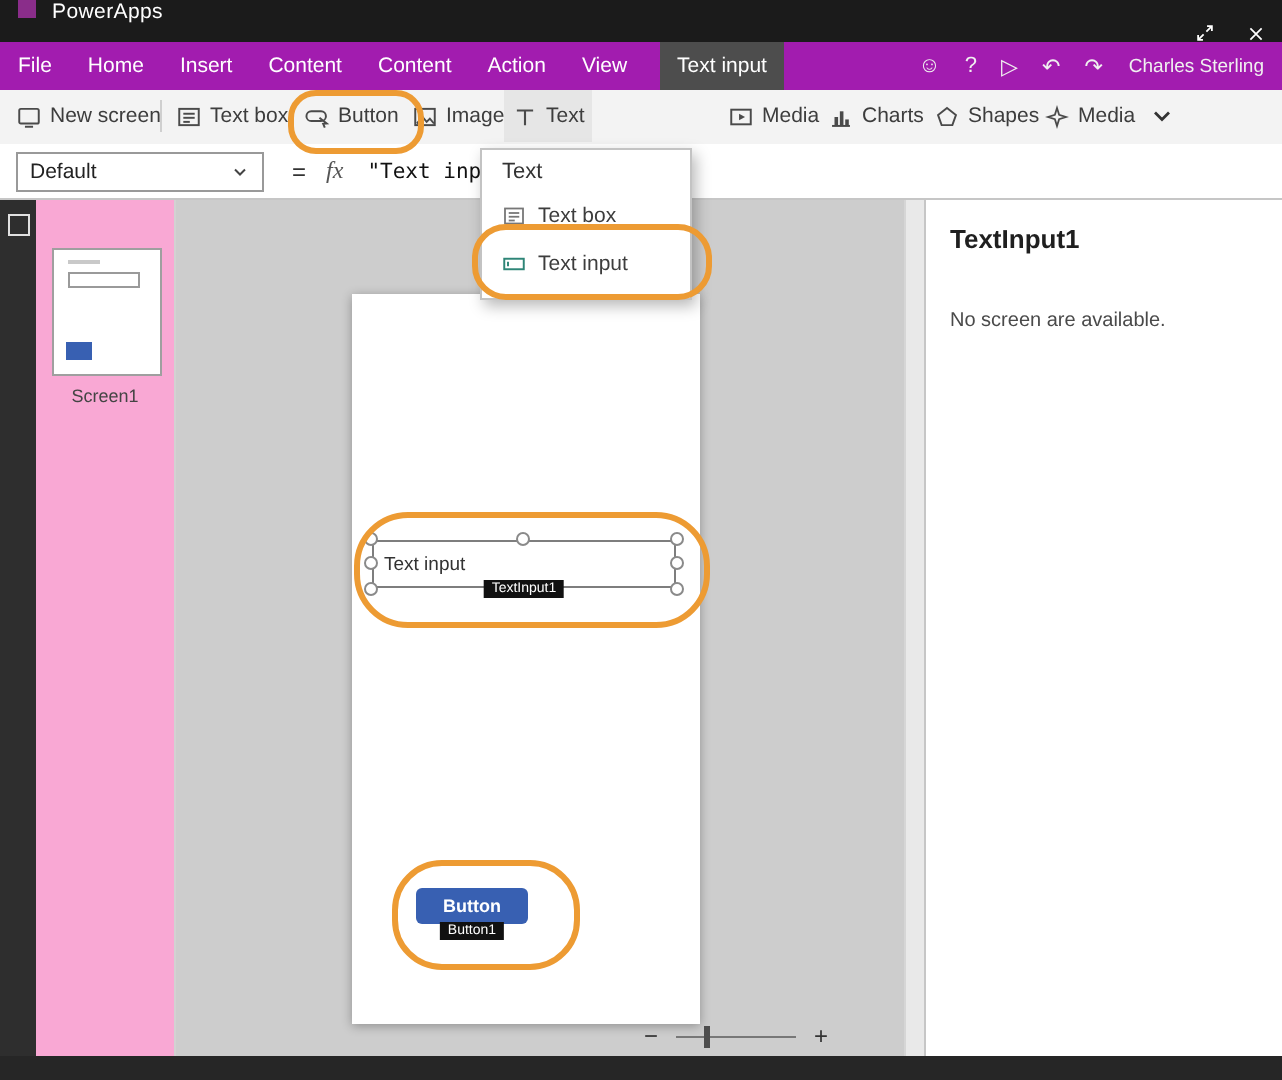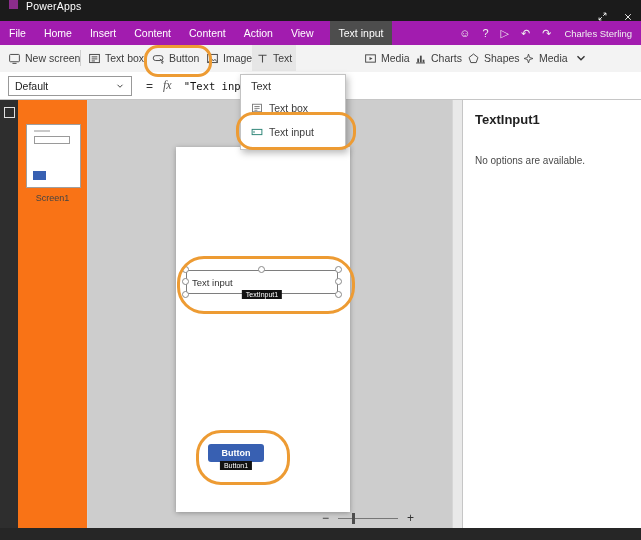--- a/index.html
+++ b/index.html
@@ -39,21 +39,21 @@
   .prop-select{margin-left:8px;width:124px;height:20px;border:1px solid #999;display:flex;align-items:center;justify-content:space-between;font-size:10.5px;color:#222;padding:0 6px;background:#fff;box-sizing:border-box;}
   .equals{font-size:12px;color:#333;margin:0 10px 0 14px;}
   .fx{font-family:"Liberation Serif","DejaVu Serif",serif;font-style:italic;font-size:12px;color:#555;margin-right:12px;}
   .fvalue{font-family:"DejaVu Sans Mono","Liberation Mono",monospace;font-size:10.5px;color:#111;}
 
   
   .leftrail{position:absolute;left:0;top:100px;bottom:12px;width:18px;background:#2e2e2e;}
   .rail-icon{margin:7px auto 0;width:9px;height:9px;border:1px solid #e0e0e0;}
 
   
-  .screens{position:absolute;left:18px;top:100px;bottom:12px;width:70px;background:#f97316;border-right:1px solid #d2d2d2;box-sizing:border-box;}
+  .screens{position:absolute;left:18px;top:100px;bottom:12px;width:70px;background:#f9a8d4;border-right:1px solid #d2d2d2;box-sizing:border-box;}
   .thumb{position:absolute;left:8px;top:24px;width:53px;height:62px;background:#fff;border:1px solid #9f9f9f;cursor:pointer;}
   .thumb-line{position:absolute;left:7px;top:5px;width:16px;height:2px;background:#c9c9c9;}
   .thumb-input{position:absolute;left:7px;top:11px;width:34px;height:6px;border:1px solid #9a9a9a;}
   .thumb-button{position:absolute;left:6px;bottom:7px;width:13px;height:9px;background:#3860b2;}
   .screen-label{position:absolute;top:93px;left:0;width:69px;text-align:center;font-size:9px;color:#444;}
 
   
   .canvas-area{position:absolute;left:88px;top:100px;width:374px;bottom:12px;background:#cdcdcd;}
   .canvas-scrollbar{position:absolute;right:0;top:0;bottom:0;width:10px;background:#e9e9e9;border-left:1px solid #d6d6d6;box-sizing:border-box;}
   .phone{position:absolute;left:88px;top:47px;width:174px;height:365px;background:#fff;box-shadow:0 1px 5px rgba(0,0,0,.3);}
@@ -268,21 +268,21 @@
       </div>
       <span class="zoom-plus">+</span>
       <span class="zoom-level">50%</span>
     </div>
 
     <div class="canvas-scrollbar"></div>
   </div>
 
   <div class="right-panel">
     <div class="rp-title">TextInput1</div>
-    <div class="rp-msg">No options are available.</div>
+    <div class="rp-msg">No screen are available.</div>
   </div>
 
   <div class="bottombar"></div>
 
   <div class="text-menu">
     <div class="tm-header">Text</div>
     <div class="tm-item">
       <svg width="12" height="12" viewBox="0 0 16 16" fill="none" stroke="#777" stroke-width="1.2">
           <rect x="2" y="3" width="12" height="10"></rect>
           <line x1="4.5" y1="6" x2="11.5" y2="6"></line>

